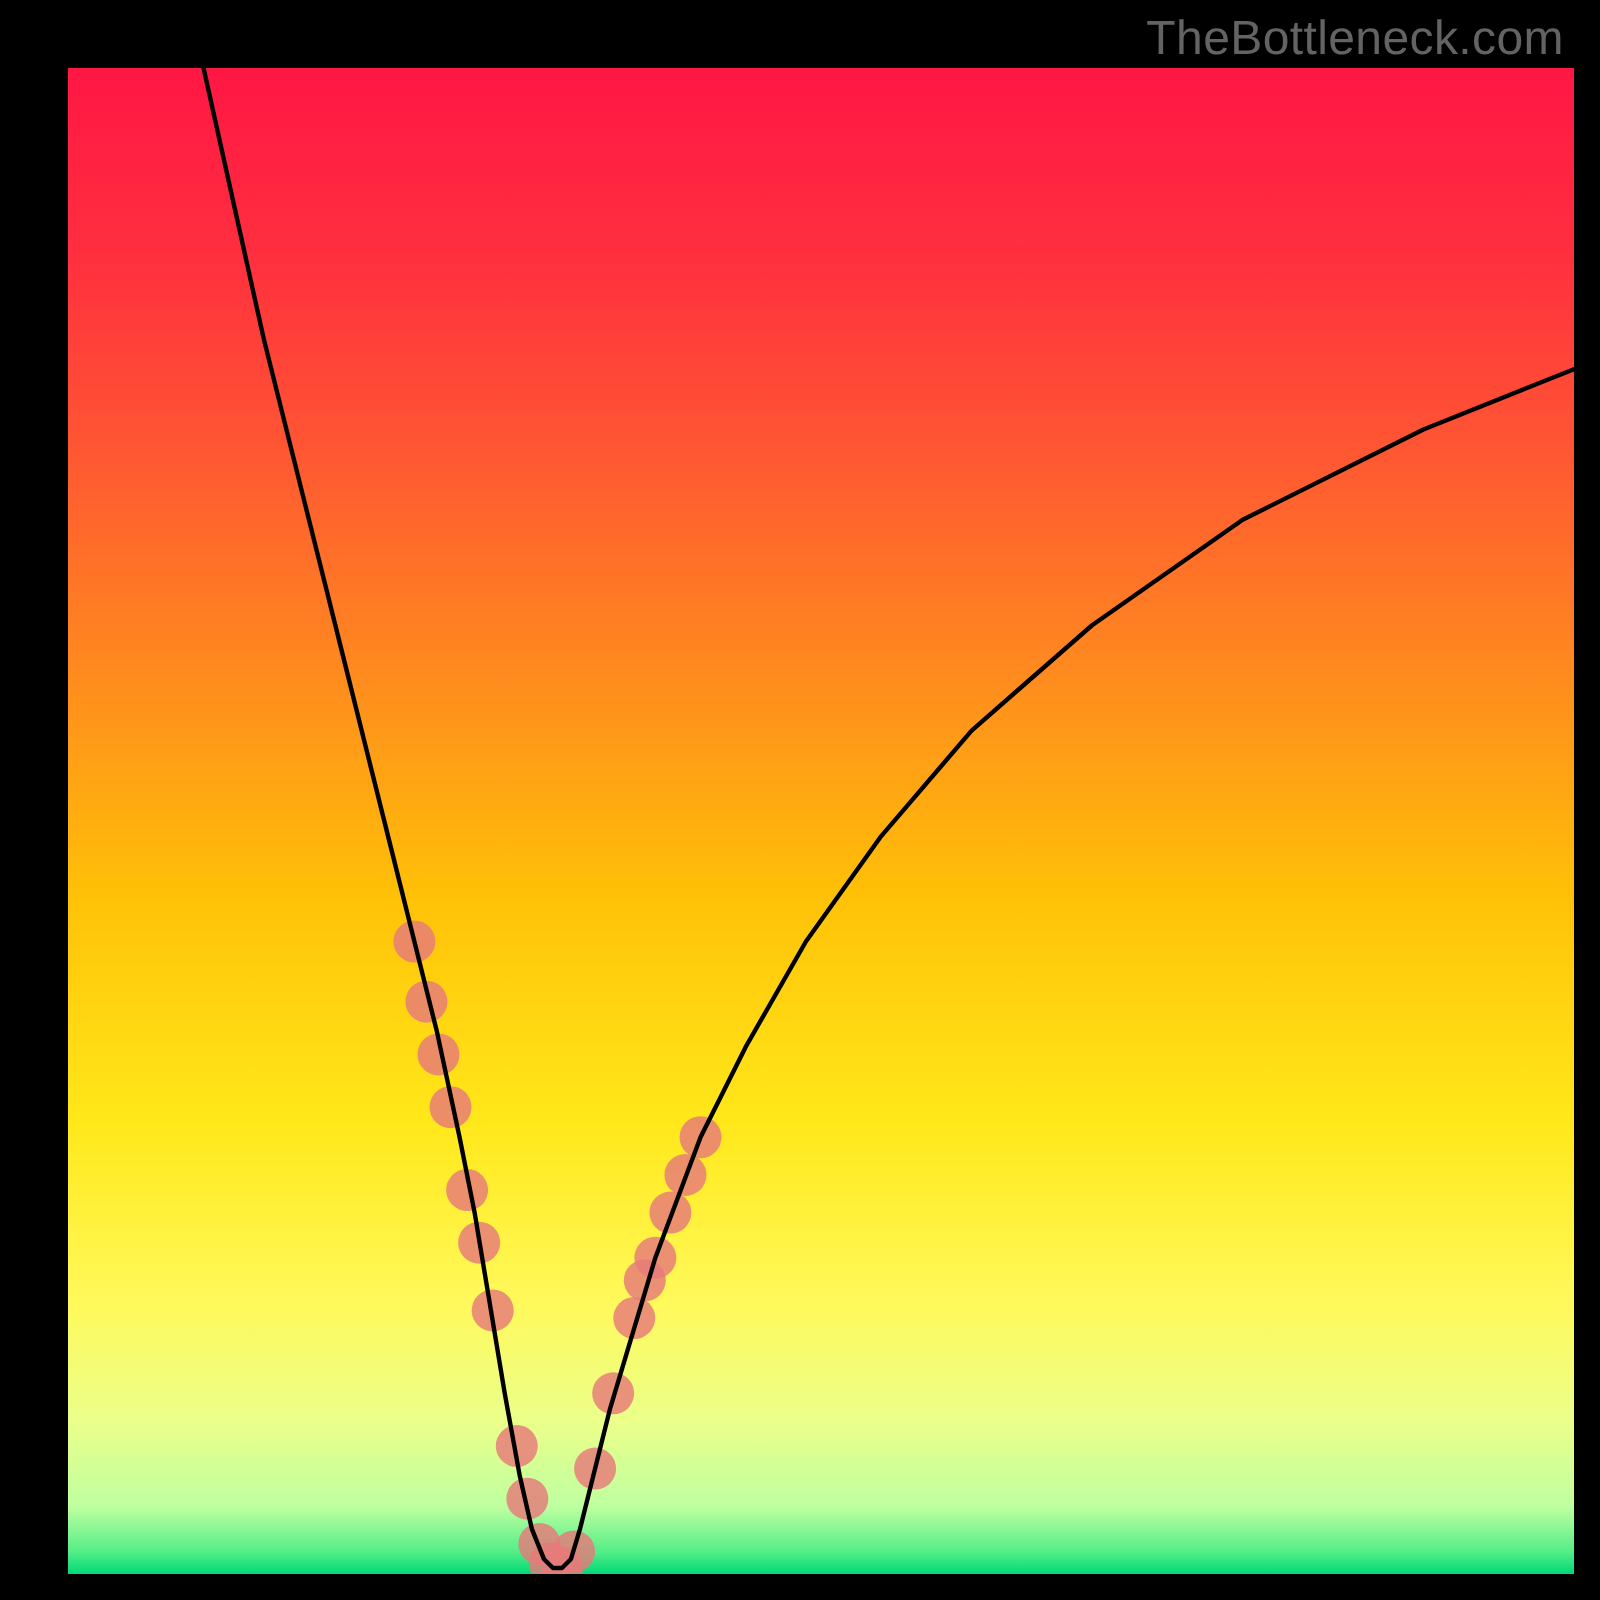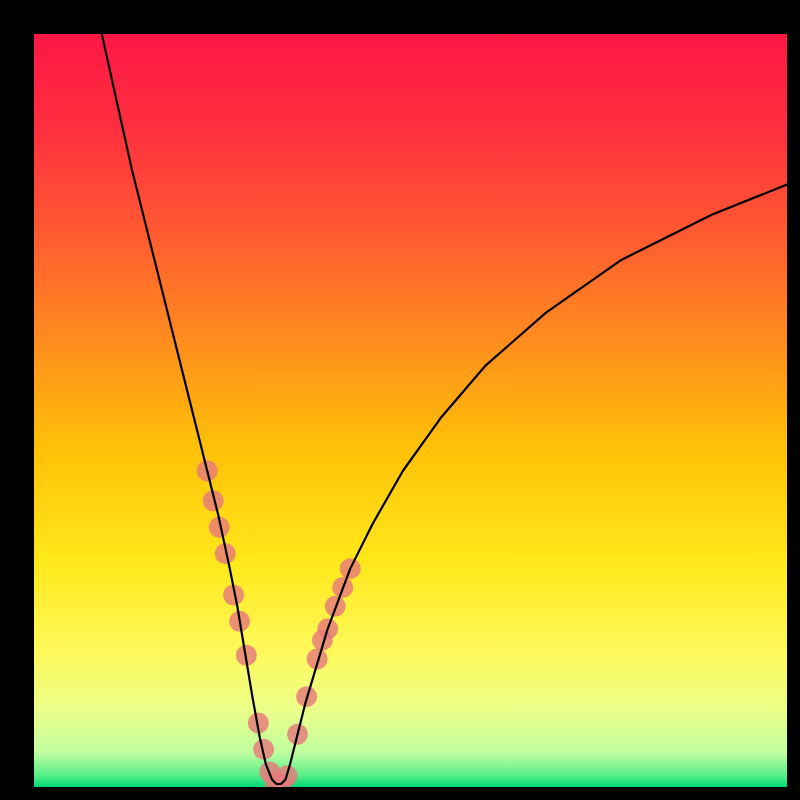--- a/index.html
+++ b/index.html
@@ -30,20 +30,21 @@
   .plot svg {
     width: 753px;
     height: 753px;
     display: block;
   }
 </style>
 </head>
 <body>
 
 <div class="outer">
+  <div class="watermark">TheBottleneck.com</div>
   <div class="plot">
     <svg id="chart-svg" viewBox="0 0 753 753">
       <defs>
         <linearGradient id="bg-grad" x1="0" y1="0" x2="0" y2="1">
             <stop offset="0%" stop-color="#ff1744"></stop>
             <stop offset="12%" stop-color="#ff2e3f"></stop>
             <stop offset="25%" stop-color="#ff5533"></stop>
             <stop offset="40%" stop-color="#ff8a1f"></stop>
             <stop offset="55.00000000000001%" stop-color="#ffc107"></stop>
             <stop offset="70%" stop-color="#ffe81a"></stop>

